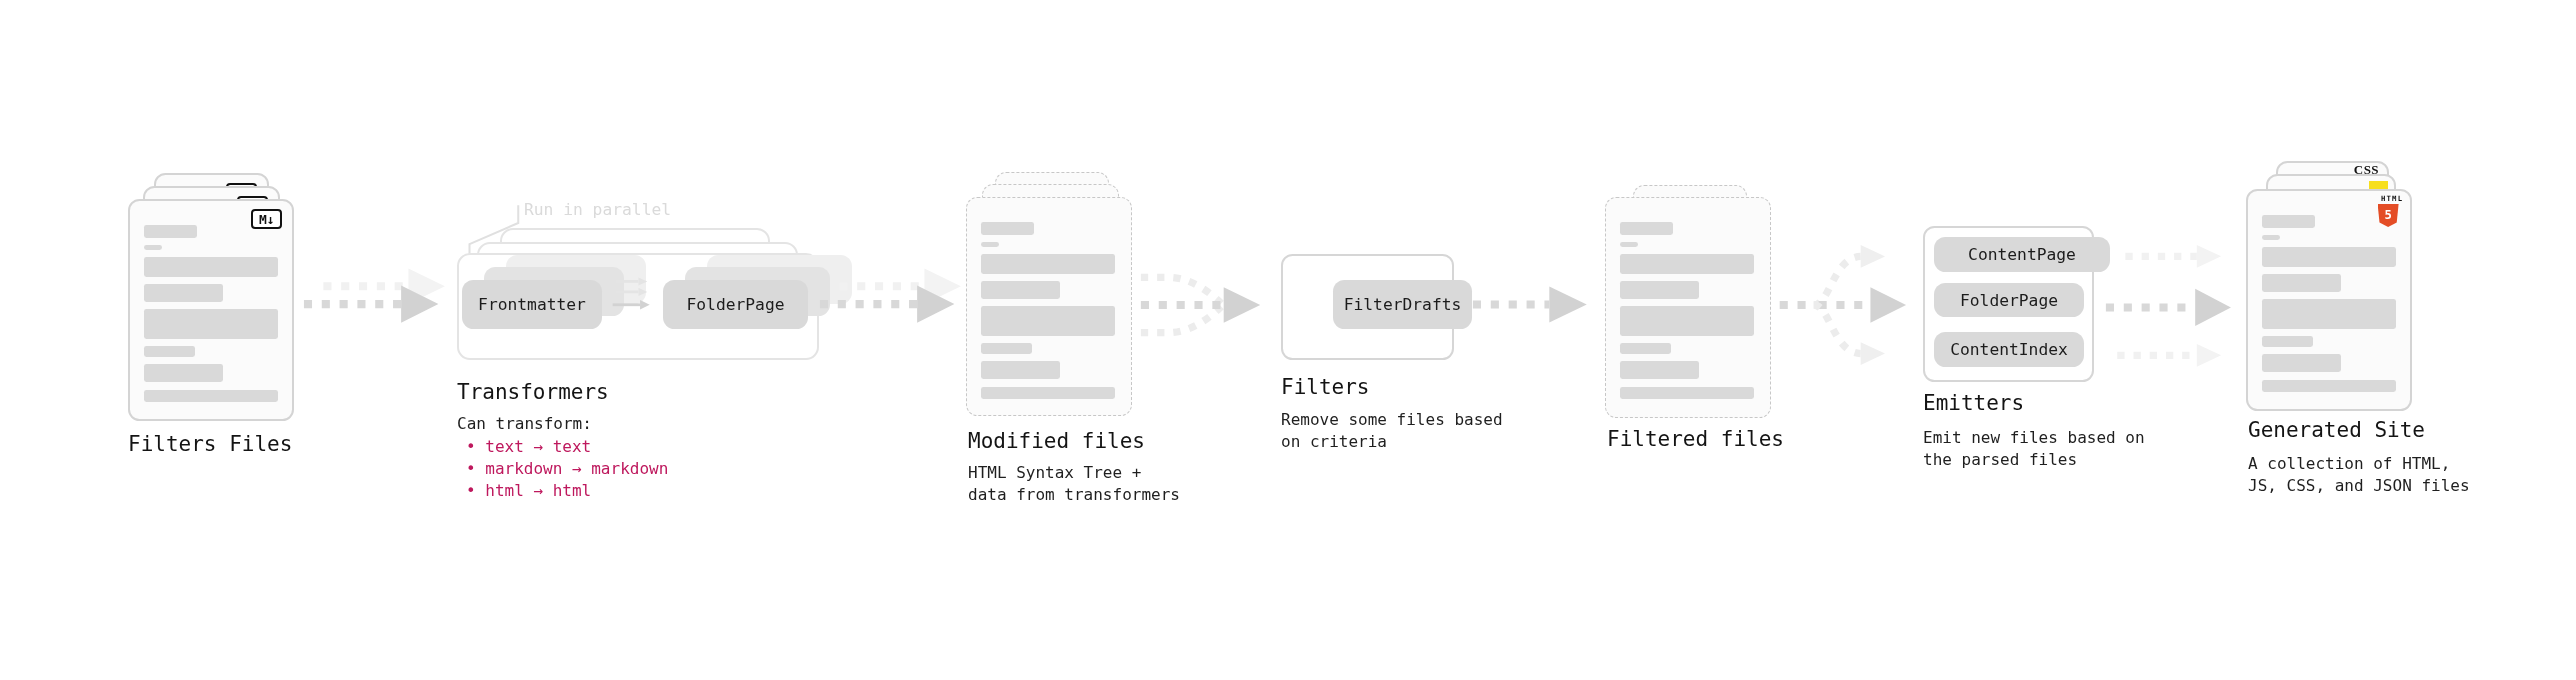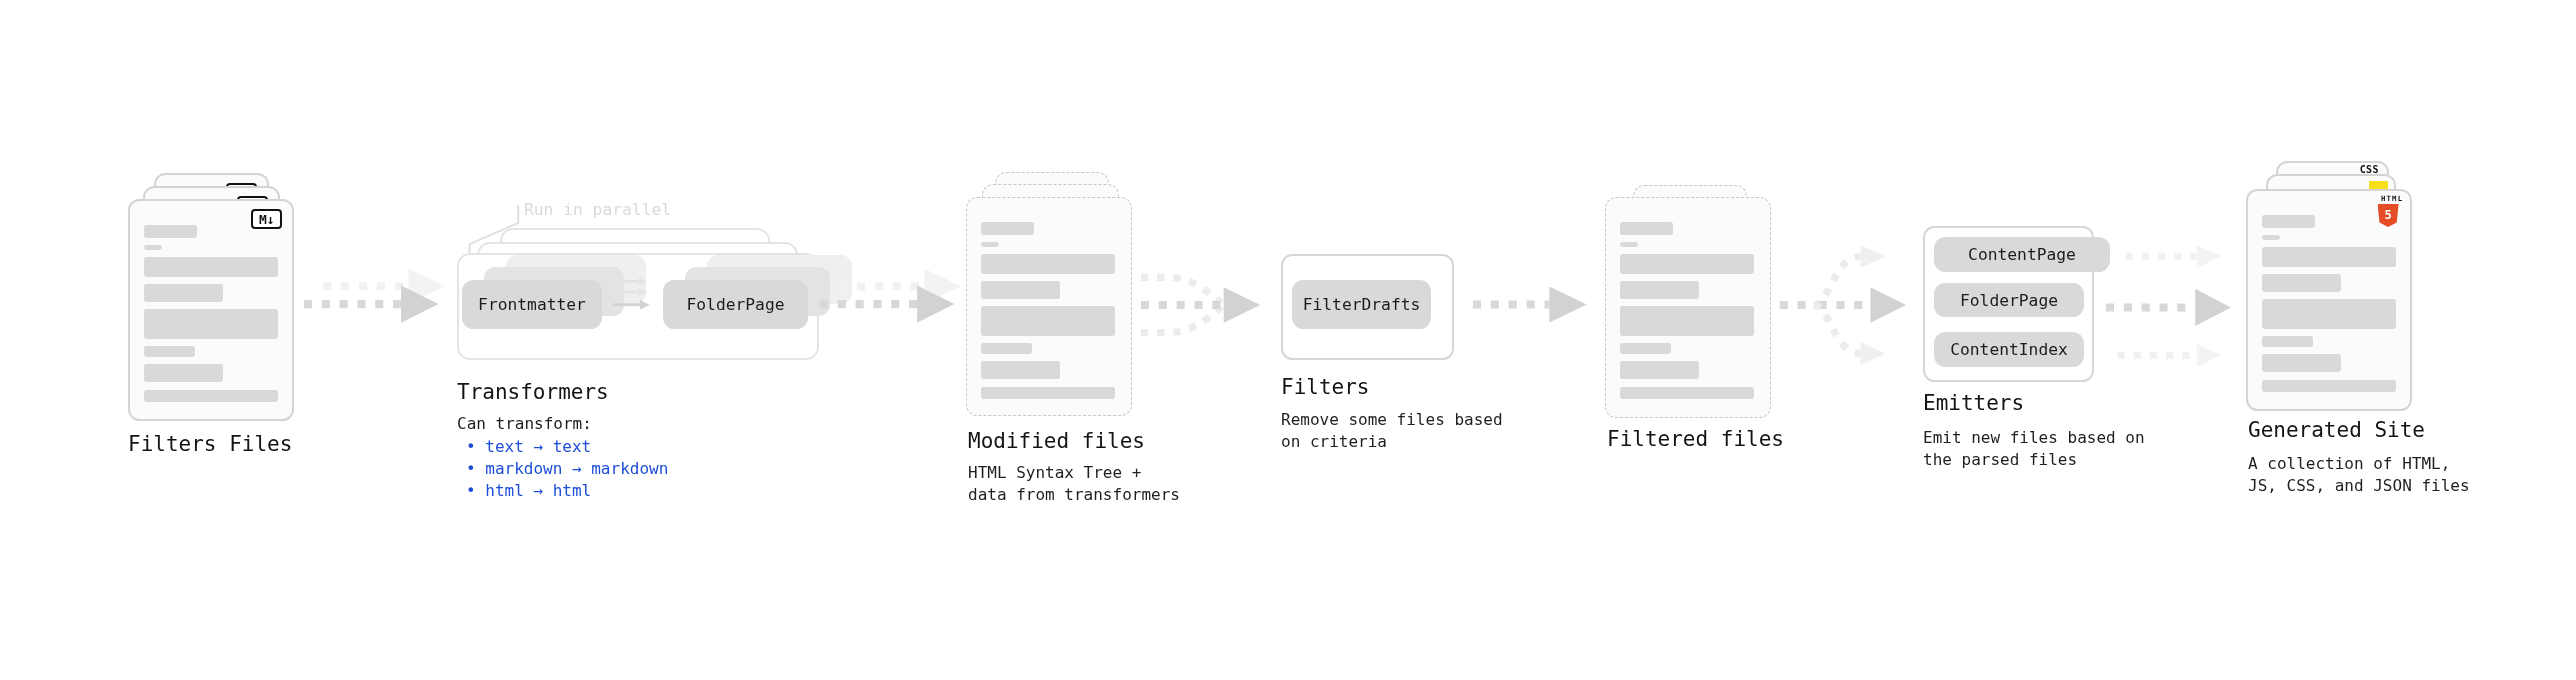--- a/index.html
+++ b/index.html
@@ -14,39 +14,39 @@
   .bars { position:absolute; left:14px; top:24.4px; display:flex; flex-direction:column; gap:7.3px; }
   .bar { background:#d9d9d9; border-radius:2.4px; }
   .b1{width:53px;height:12.2px} .b2{width:18px;height:4.9px} .b3{width:134px;height:19.5px}
   .b4{width:79px;height:18px} .b5{width:134px;height:30px} .b6{width:51px;height:10.6px}
   .b7{width:79px;height:18px} .b8{width:134px;height:12.2px}
   .md-badge { position:absolute; top:8.1px; right:9.8px; width:31px; height:20.3px; background:#ffffff;
     border:2.4px solid #111; border-radius:4.1px; display:flex; align-items:center; justify-content:center;
     font-size:13px; font-weight:bold; color:#111; }
   
   .css-badge { position:absolute; top:3.3px; right:8.1px; display:flex; flex-direction:column; align-items:center; }
-  .css-badge .css-text { font-size:10px; line-height:7.3px; font-weight:bold; color:#111; letter-spacing:0.4px; }
+  .css-badge .css-text { font-size:13px; line-height:7.3px; font-weight:bold; color:#111; letter-spacing:0.4px;font-family:Liberation Serif, serif; }
   .css-badge .css-underline { width:14.6px; height:2.4px; background:#2b6bf3; margin-top:0.8px; }
   .js-badge { position:absolute; top:4.9px; right:6.5px; width:18.7px; height:8.1px; background:#f7df1e; }
   .html5-badge { position:absolute; top:4.1px; right:11.4px; width:21px; display:flex; flex-direction:column; align-items:center; }
   .html5-badge .html-word { font-size:7.3px; line-height:7.3px; font-weight:bold; letter-spacing:1.2px; color:#111;margin-left:8px; }
   .html5-badge .shield { margin-top:1.6px; width:21px; height:23px; background:#e44d26;
     clip-path:polygon(0 0,100% 0,91% 80%,50% 100%,9% 80%);
     display:flex; align-items:center; justify-content:center; color:#fff; font-size:12.2px; font-weight:bold; }
   
   .t-panel { position:absolute; background:#ffffff; border:2px solid #e4e4e4; border-radius:13px; }
   .box-panel { position:absolute; background:#ffffff; border:2px solid #d6d6d6; border-radius:11.4px; }
   .pill { position:absolute; background:#d9d9d9; border-radius:11.4px; display:flex; align-items:center;
     justify-content:center; font-size:16.3px; color:#1c1c1c; }
   .pill.ghost1 { background:#e3e3e3; }
   .pill.ghost2 { background:#efefef; }
   
   .node-title { position:absolute; font-size:21px; font-weight:500; color:#141414; white-space:nowrap; }
   .node-desc { position:absolute; font-size:16px; line-height:22px; color:#1f1f1f; white-space:pre-line; }
-  .bullets { position:absolute; font-size:16px; line-height:22px; color:#1d4ed8; }
+  .bullets { position:absolute; font-size:16px; line-height:22px; color:#be185d; }
   .annotation { position:absolute; font-size:16.3px; color:#dadada; white-space:nowrap; }
   .arrow-svg { position:absolute; }
 </style>
 </head>
 <body>
 
 <div class="canvas">
 
   <div>
     <div class="file-card" style="left:154px;top:173px;width:115px;height:222px">
@@ -148,21 +148,21 @@
 
   <svg class="arrow-svg" style="left:1136px;top:266px" width="134" height="78" viewBox="0 0 165 96">
     <path d="M6,14 H40 Q72,14 105,46" stroke="#ececec" stroke-width="9" stroke-dasharray="9 11" fill="none"></path>
     <path d="M6,82 H40 Q72,82 105,50" stroke="#ececec" stroke-width="9" stroke-dasharray="9 11" fill="none"></path>
     <path d="M6,48 H108" stroke="#d8d8d8" stroke-width="10" stroke-dasharray="10 12" fill="none"></path>
     <polygon points="108,26 108,70 153,48" fill="#d2d2d2"></polygon>
   </svg>
 
   <div>
     <div class="box-panel" style="left:1281px;top:254px;width:173px;height:106px"></div>
-    <div class="pill" style="left:1292px;top:280px;width:139px;height:49px">FilterDrafts</div>
+    <div class="pill" style="left:1333px;top:280px;width:139px;height:49px">FilterDrafts</div>
     <div class="node-title" style="left:1281px;top:375px">Filters</div>
     <div class="node-desc" style="left:1281px;top:409px">Remove some files based
 on criteria</div>
   </div>
 
   <svg class="arrow-svg" style="left:1468px;top:284px" width="122" height="41" viewBox="0 0 150 50">
     <path d="M6,25 H100" stroke="#d8d8d8" stroke-width="10" stroke-dasharray="10 12" fill="none"></path>
     <polygon points="100,3 100,47 146,25" fill="#d2d2d2"></polygon>
   </svg>
 

